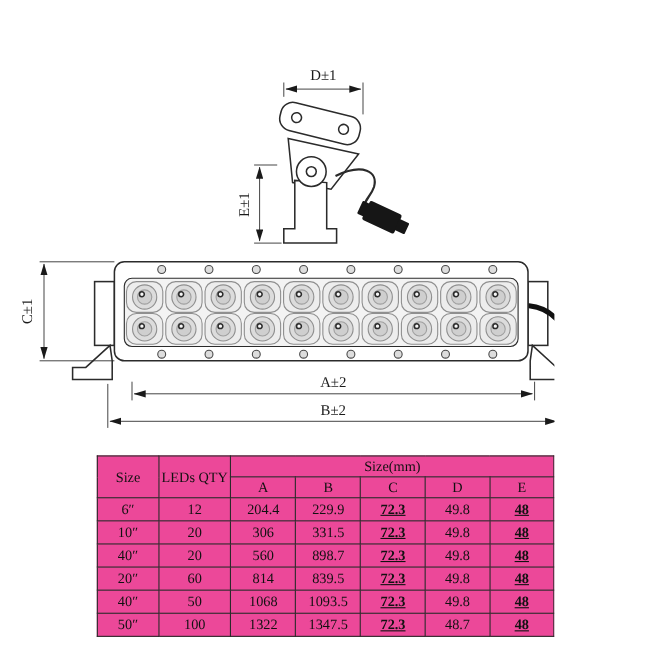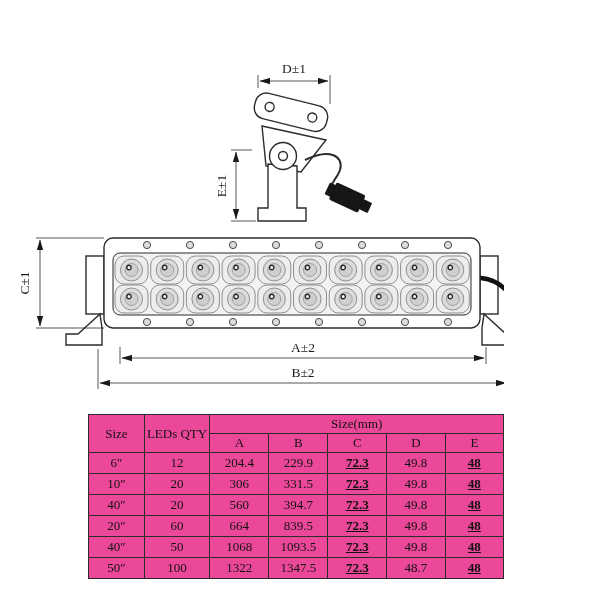--- a/index.html
+++ b/index.html
@@ -196,29 +196,29 @@
         <td>306</td>
         <td>331.5</td>
         <td class="bold">72.3</td>
         <td>49.8</td>
         <td class="bold">48</td>
       </tr>
       <tr>
         <td>40″</td>
         <td>20</td>
         <td>560</td>
-        <td>394.7</td>
+        <td>898.7</td>
         <td class="bold">72.3</td>
         <td>49.8</td>
         <td class="bold">48</td>
       </tr>
       <tr>
         <td>20″</td>
         <td>60</td>
-        <td>664</td>
+        <td>814</td>
         <td>839.5</td>
         <td class="bold">72.3</td>
         <td>49.8</td>
         <td class="bold">48</td>
       </tr>
       <tr>
         <td>40″</td>
         <td>50</td>
         <td>1068</td>
         <td>1093.5</td>

